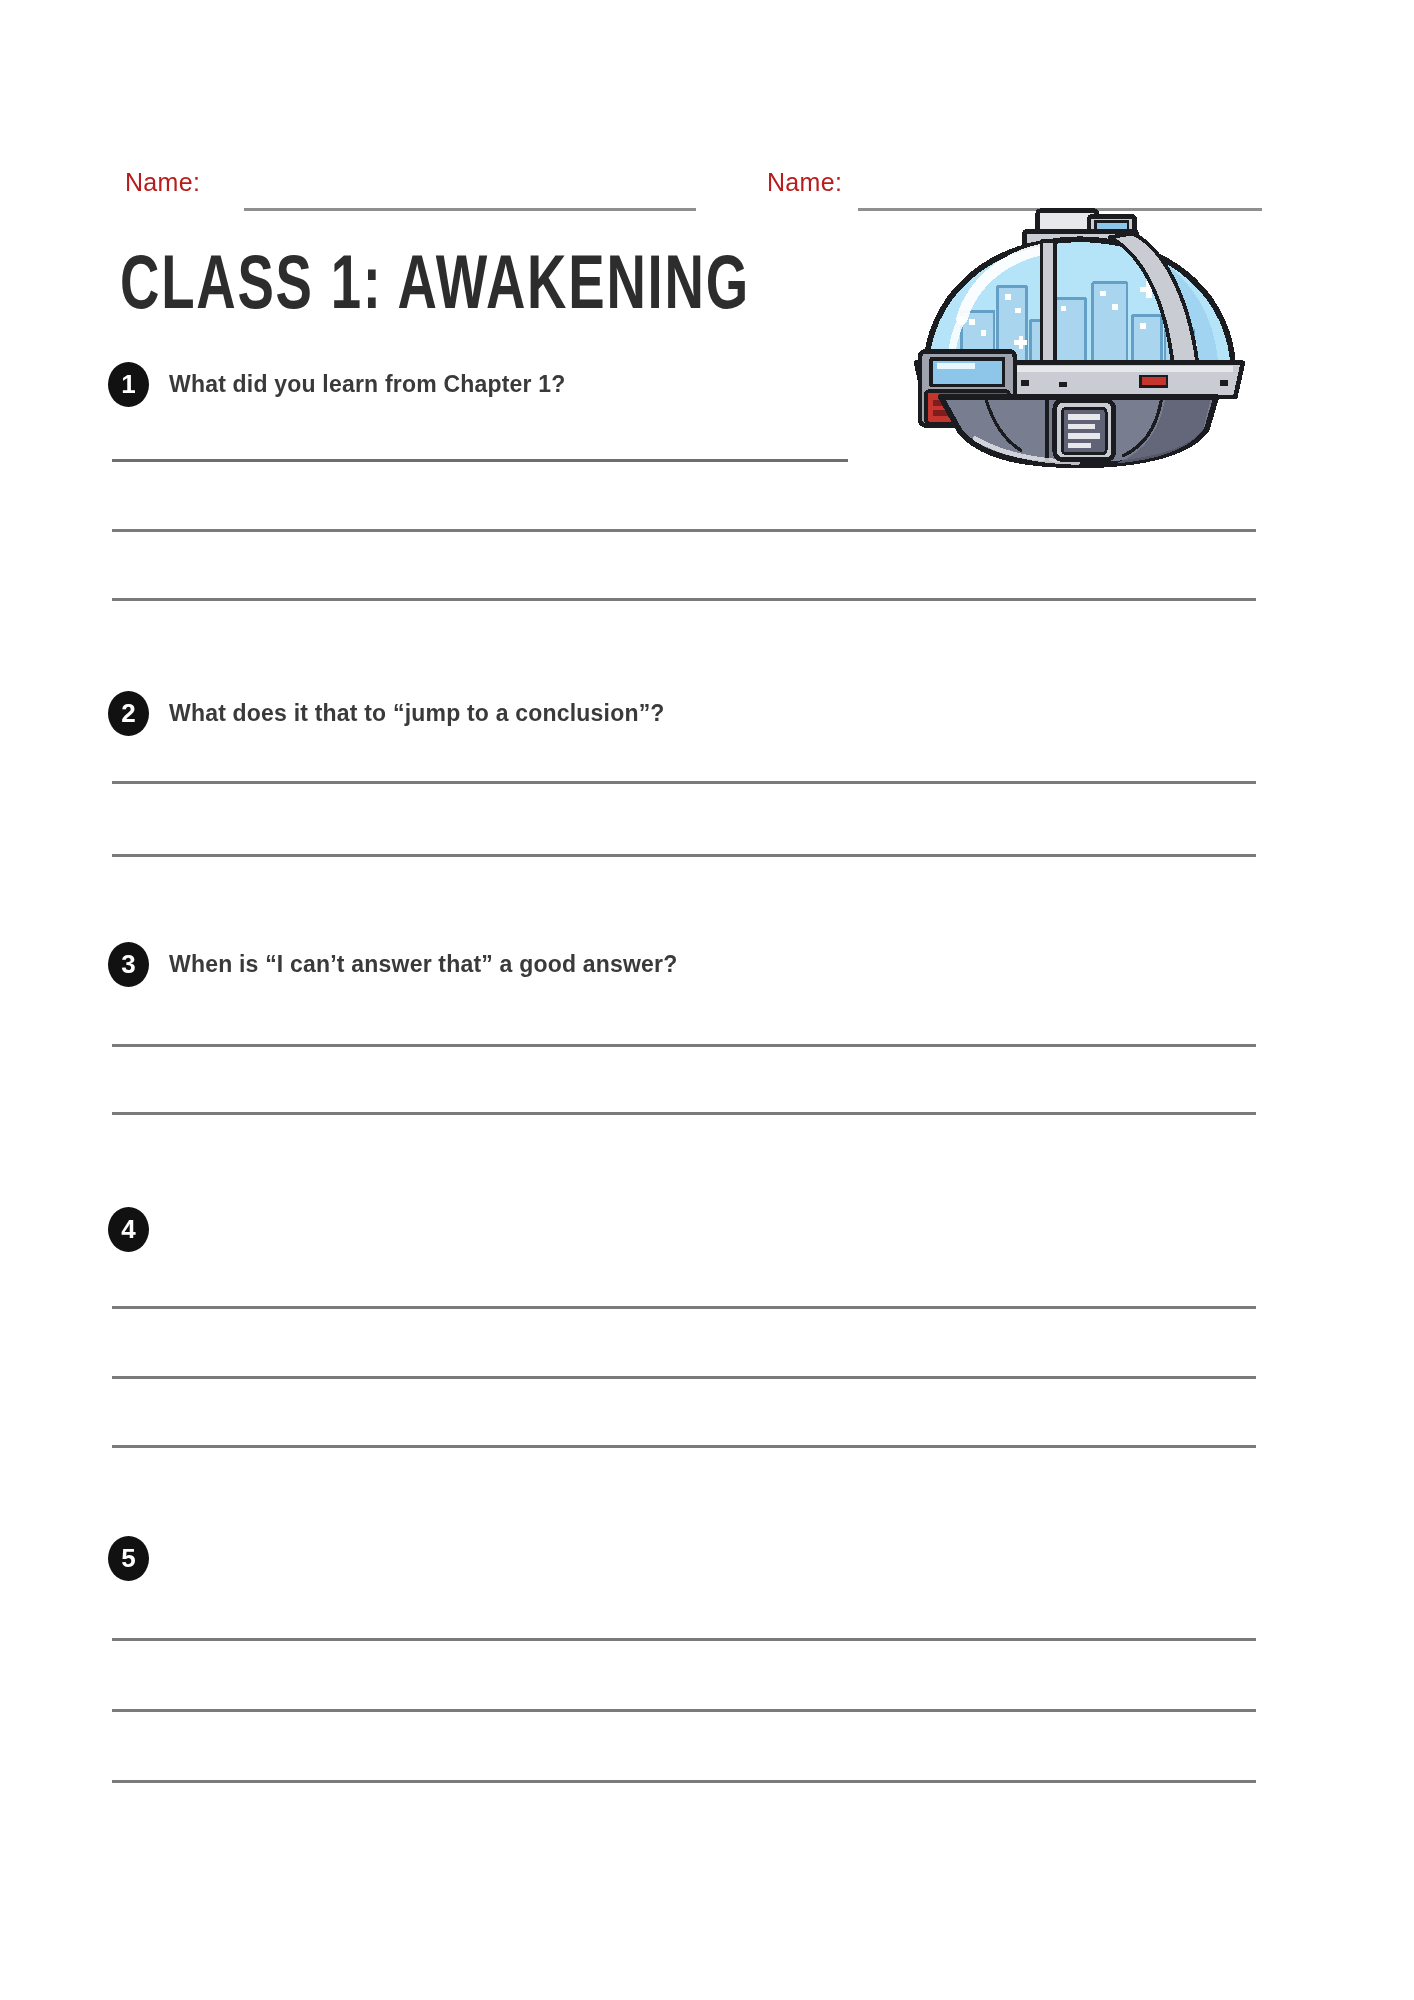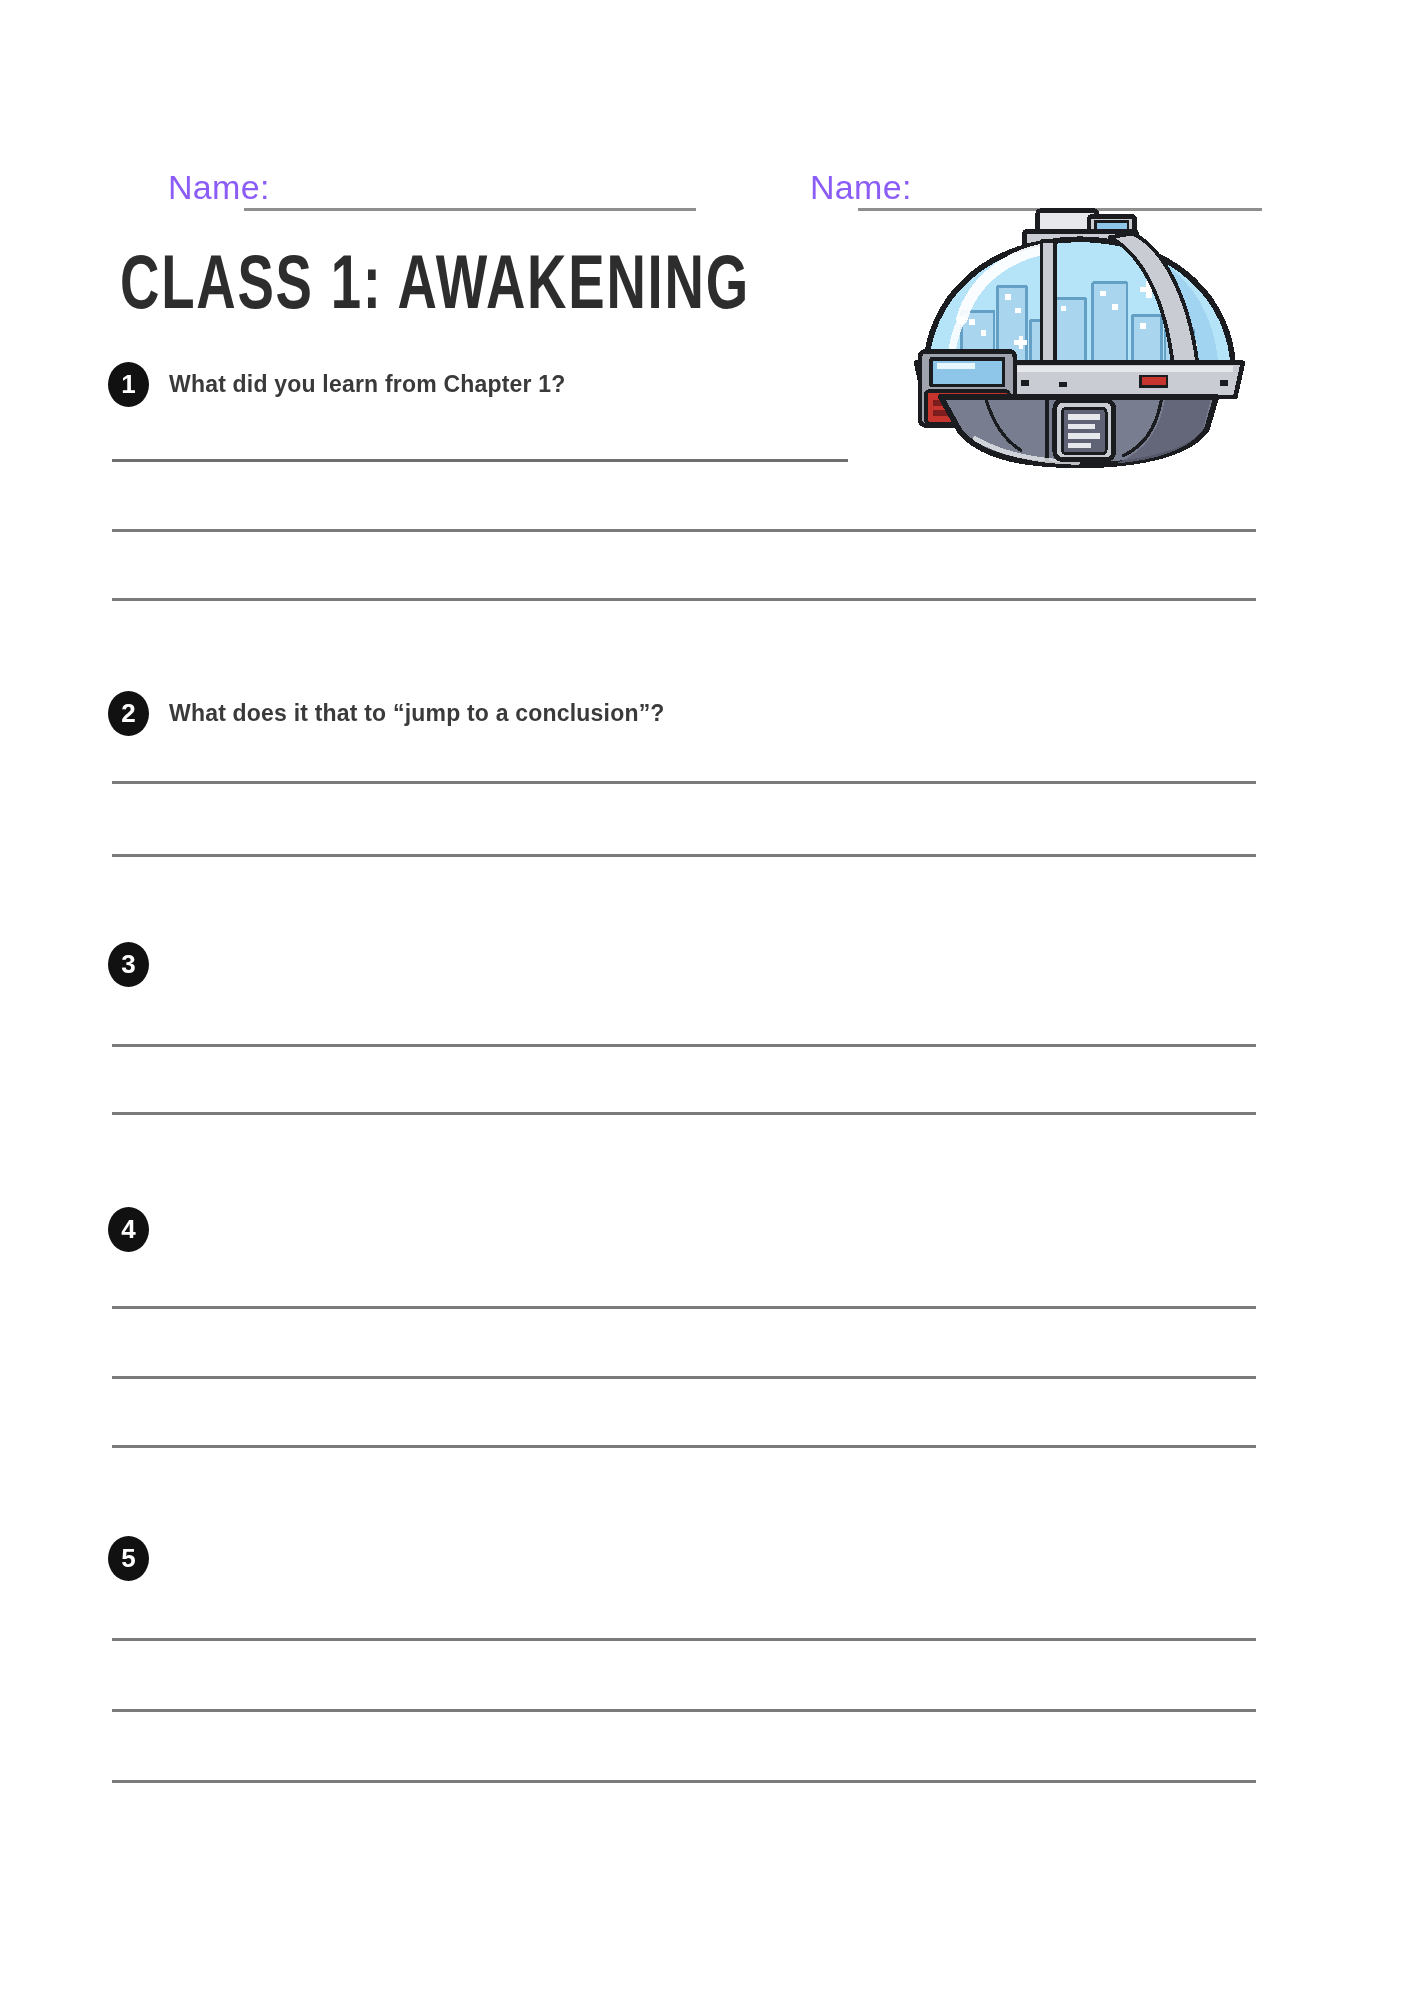--- a/index.html
+++ b/index.html
@@ -6,21 +6,21 @@
   .page{
     position:relative;
     width:1414px;height:2000px;
     background:#ffffff;
     font-family:"Liberation Sans","DejaVu Sans",sans-serif;
     overflow:hidden;
   }
   
   .hdr-label{
     position:absolute;
-    font-size:34px;color:#8b5cf6;letter-spacing:.3px;margin-left:43px;
+    font-size:25px;color:#b91c1c;letter-spacing:.3px;
   }
   .hdr-line{
     position:absolute;height:0;border-bottom:3px solid #8f8f8f;
   }
   
   .title{
     position:absolute;left:120px;top:238px;
     font-size:62px;font-weight:800;color:#2d2d2d;
     letter-spacing:2px;white-space:nowrap;
     transform:scale(.88,1.22);transform-origin:left top;
@@ -161,20 +161,21 @@
 
   <div class="q-row" style="top:690px">
     <span class="badge">2</span>
     <span class="q-text">What does it that to “jump to a conclusion”?</span>
   </div>
   <div class="rule" style="top:781px"></div>
   <div class="rule" style="top:854px"></div>
 
   <div class="q-row" style="top:941px">
     <span class="badge">3</span>
+    <span class="q-text">When is “I can’t answer that” a good answer?</span>
   </div>
   <div class="rule" style="top:1044px"></div>
   <div class="rule" style="top:1112px"></div>
 
   <div class="q-row" style="top:1206px">
     <span class="badge">4</span>
   </div>
   <div class="rule" style="top:1306px"></div>
   <div class="rule" style="top:1376px"></div>
   <div class="rule" style="top:1445px"></div>

